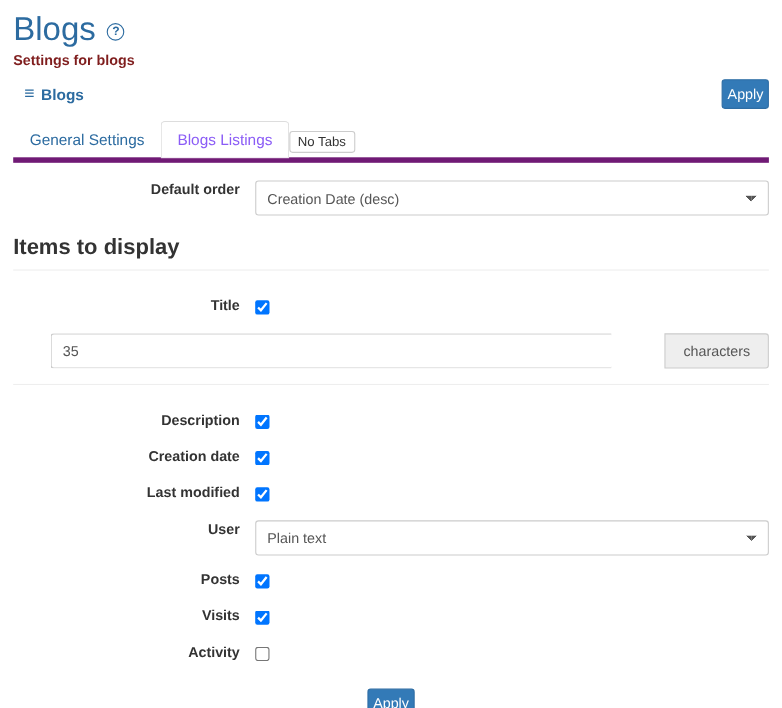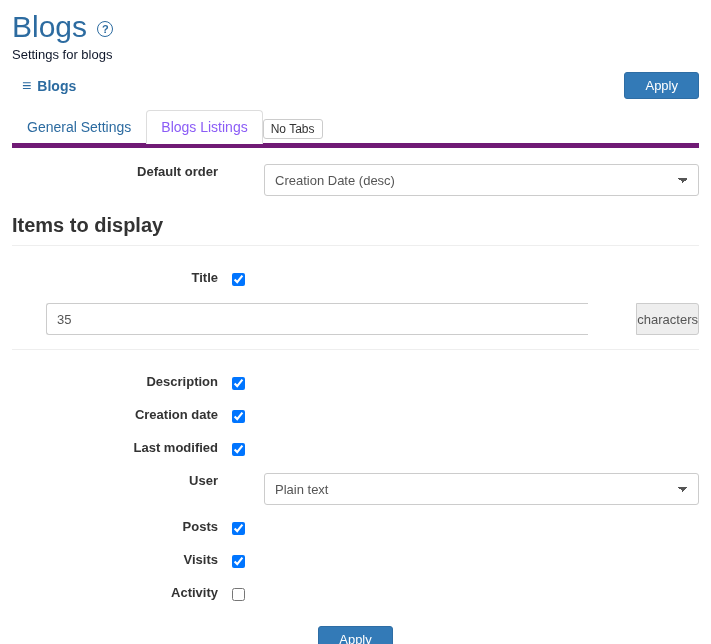--- a/index.html
+++ b/index.html
@@ -27,23 +27,24 @@
     border-radius: 50%;
     align-items: center;
     justify-content: center;
     font-size: 11px;
     font-weight: bold;
     color: #2c6ba0;
     vertical-align: 4px;
     margin-left: 2px;
   }
   .subtitle {
-    color: #0f172a;
+    color: #7f1d1d;
     font-size: 13px;
     margin-bottom: 10px;
+    font-weight: bold;
   }
   .toolbar {
     display: flex;
     justify-content: space-between;
     align-items: center;
     margin-bottom: 10px;
   }
   .crumb-link {
     color: #2c6ba0;
     font-size: 14px;
@@ -54,21 +55,21 @@
     cursor: pointer;
     margin-left: 10px;
   }
   .list-icon::before {
     content: "\2261";
     font-size: 16px;
     line-height: 1;
   }
   .btn {
     display: inline-block;
-    padding: 5px 20px;
+    padding: 5px 4px;
     font-size: 13px;
     border-radius: 3px;
     border: 1px solid transparent;
     cursor: pointer;
     text-align: center;
   }
   .btn-primary {
     background: #337ab7;
     border-color: #2e6da4;
     color: #fff;
@@ -144,37 +145,36 @@
   }
   select.form-control {
     appearance: none;
     -webkit-appearance: none;
     background-image: linear-gradient(45deg, transparent 50%, #555 50%),
                       linear-gradient(135deg, #555 50%, transparent 50%);
     background-position: calc(100% - 15px) 13px, calc(100% - 10px) 13px;
     background-size: 5px 5px, 5px 5px;
     background-repeat: no-repeat;
     padding-right: 28px;
-    margin-left: 32px;
   }
   .input-group {
     display: flex;
     width: 100%;
     gap: 48px;
   }
   .input-group input.form-control {
     border-top-right-radius: 0;
     border-bottom-right-radius: 0;
     border-right: none;
     flex: 1;
   }
   .input-group-addon {
     display: flex;
     align-items: center;
-    padding: 0 0;
+    padding: 0 16px;
     font-size: 13px;
     background: #eee;
     border: 1px solid #ccc;
     border-top-right-radius: 3px;
     border-bottom-right-radius: 3px;
     color: #555;
   }
   .section-title {
     font-size: 20px;
     font-weight: 700;

